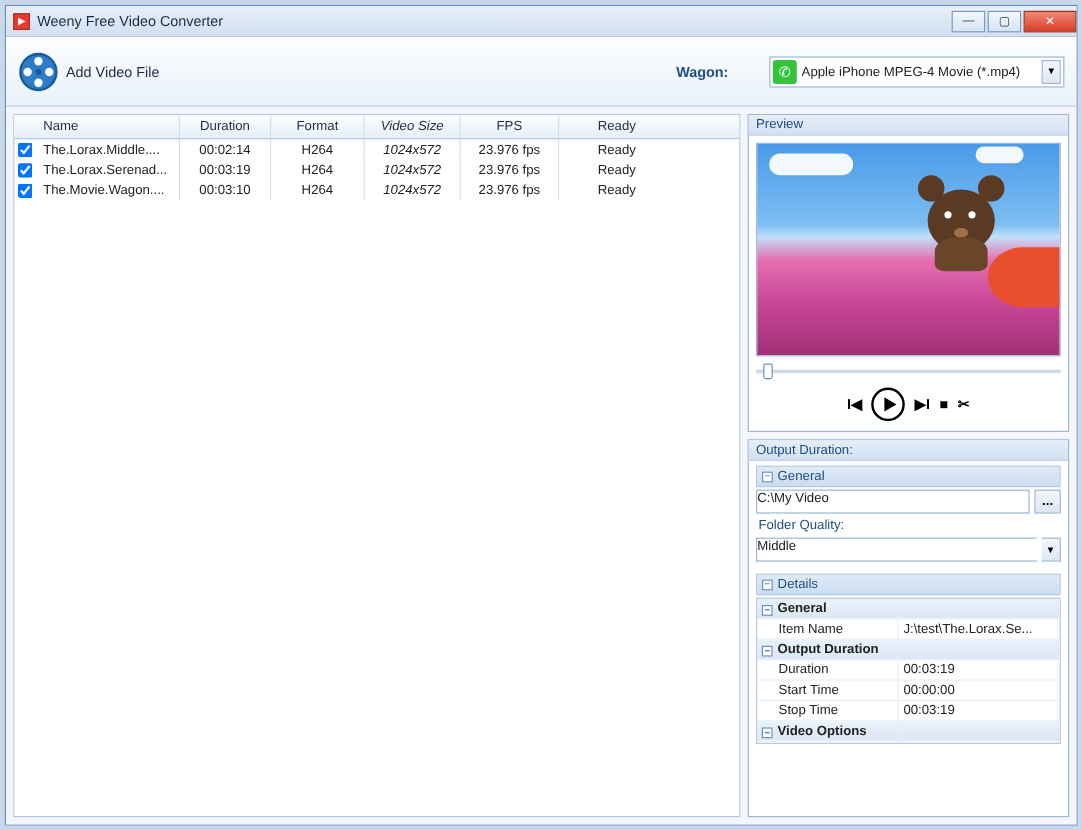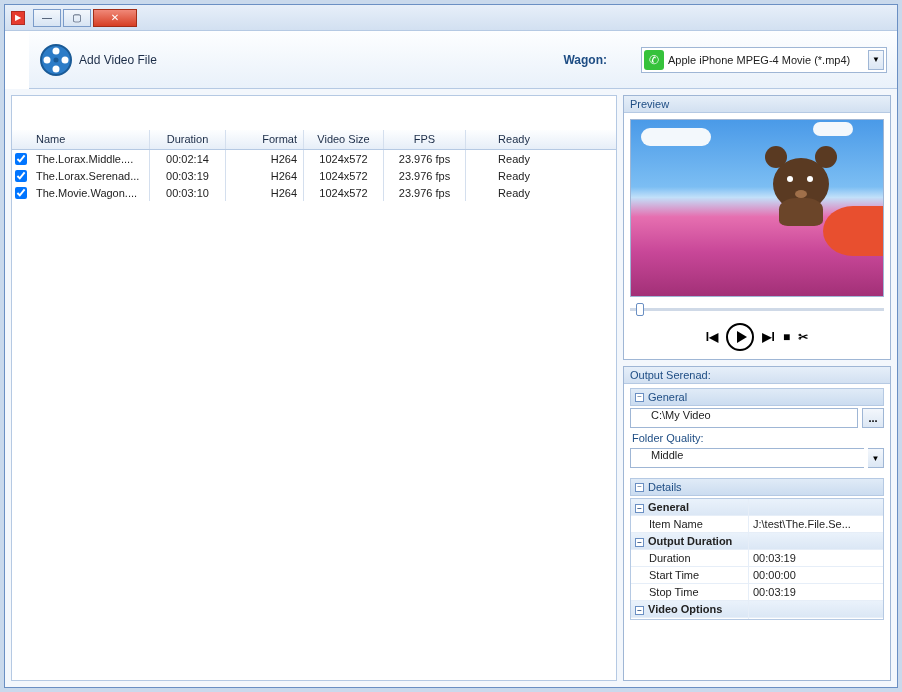--- a/index.html
+++ b/index.html
@@ -11,42 +11,42 @@
 .titlebar .app-icon { width: 14px; height: 14px; background: #e63b2e; border: 1px solid #b02c22; margin-right: 6px; display: flex; align-items: center; justify-content: center; color: #fff; font-size: 8px; }
 .titlebar .title { flex: 1; color: #1b2c47; font-size: 12px; }
 .win-btns { display: flex; gap: 0; }
 .win-btn { width: 28px; height: 18px; border: 1px solid #7a9bc9; background: linear-gradient(#f3f7fc,#d7e4f3); margin-left: 2px; display: flex; align-items: center; justify-content: center; color: #2b3a55; font-size: 10px; cursor: pointer; }
 .win-btn.close { background: linear-gradient(#f08878,#d63e23); border-color: #a12d17; color: #fff; width: 44px; }
 
 .menubar { height: 22px; background: linear-gradient(#f7fbff,#e6eff9); border-bottom: 1px solid #b5c9e3; display: flex; align-items: center; padding: 0 4px; }
 .menubar .mitem { padding: 3px 8px; color: #1b2c47; cursor: pointer; }
 .menubar .mitem u { text-decoration: underline; }
 
-.toolbar { height: 58px; background: linear-gradient(#fdfeff,#e9f1fa); border-bottom: 1px solid #b5c9e3; display: flex; align-items: center; padding: 0 10px; gap: 26px; margin-left: 24px; }
+.toolbar { height: 58px; background: linear-gradient(#fdfeff,#e9f1fa); border-bottom: 1px solid #b5c9e3; display: flex; align-items: center; padding: 0 10px; gap: 26px; }
 .tool-btn { display: flex; align-items: center; gap: 6px; cursor: pointer; }
 .tool-icon { width: 34px; height: 34px; }
 .tool-label { color: #1b2c47; font-size: 12px; }
 .spacer { flex: 1; }
 .output-label { color: #1e4d84; font-weight: bold; font-size: 12px; margin-right: 8px; }
 .output-select { display: flex; align-items: center; border: 1px solid #9fb6d5; background: #fff; height: 26px; width: 246px; padding: 0 2px; gap: 4px; }
 .output-select .phone-icon { width: 20px; height: 20px; background: #36c23b; border-radius: 3px; display: flex; align-items: center; justify-content: center; color: #fff; font-size: 12px; }
 .output-select .sel-text { flex: 1; color: #222; font-size: 11px; white-space: nowrap; overflow: hidden; }
 .output-select .dd { width: 16px; height: 20px; border: 1px solid #9fb6d5; background: linear-gradient(#f3f7fc,#dce7f4); display: flex; align-items: center; justify-content: center; font-size: 8px; cursor: pointer; }
 
 .body-area { flex: 1; display: flex; gap: 6px; padding: 6px; background: #f3f7fc; overflow: hidden; }
 
 .left-panel { flex: 1; display: flex; flex-direction: column; border: 1px solid #b5c9e3; background: #fff; }
-.table-header { display: flex; background: linear-gradient(#fdfeff,#e6eef8); border-bottom: 1px solid #b5c9e3; height: 20px; margin-top: 34px; }
+.table-header { display: flex; background: linear-gradient(#fdfeff,#e6eef8); border-bottom: 1px solid #b5c9e3; height: 20px; }
 .th, .td { border-right: 1px solid #d4dfee; padding: 3px 6px; overflow: hidden; white-space: nowrap; }
 .th { color: #1b2c47; }
 .col-chk { width: 18px; border-right: none; padding: 3px 3px; }
 .col-name { width: 120px; }
 .col-dur { width: 76px; text-align: center; }
-.col-fmt { width: 78px; text-align: right; }
-.col-size { width: 80px; text-align: center; }
+.col-fmt { width: 78px; text-align: center; }
+.col-size { width: 80px; text-align: center; font-style: italic; }
 .col-fps { width: 82px; text-align: center; }
 .col-status { width: 96px; text-align: center; border-right: none; }
 .table-body .row { display: flex; height: 17px; color: #222; }
 .table-body input[type=checkbox] { width: 12px; height: 12px; }
 
 .right-panel { width: 268px; display: flex; flex-direction: column; gap: 6px; }
 .panel-box { border: 1px solid #9fb6d5; background: #fff; display: flex; flex-direction: column; }
 .panel-title { background: linear-gradient(#e6eff9,#d2e0f1); border-bottom: 1px solid #b5c9e3; padding: 2px 6px; color: #1e4d84; font-size: 11px; height: 17px; }
 
 .preview-img { margin: 6px; height: 178px; border: 1px solid #9fb6d5; background: linear-gradient(#4a9ae8 0%, #7cbef3 38%, #c2e0f9 44%, #e66fb0 55%, #c84798 75%, #a23077 100%); position: relative; overflow: hidden; }
@@ -68,21 +68,21 @@
 .pc-btn { cursor: pointer; display: flex; align-items: center; justify-content: center; }
 .pc-play { width: 28px; height: 28px; border: 2px solid #000; border-radius: 50%; }
 .pc-play::after { content: ''; border-left: 10px solid #000; border-top: 6px solid transparent; border-bottom: 6px solid transparent; margin-left: 3px; }
 .pc-small { font-size: 12px; color: #000; font-weight: bold; }
 
 .settings-body { padding: 4px 6px; display: flex; flex-direction: column; gap: 2px; overflow: hidden; flex: 1; }
 .section-hdr { background: linear-gradient(#e0ebf7,#cbdcf0); border: 1px solid #b5c9e3; padding: 2px 4px; color: #1e4d84; display: flex; align-items: center; gap: 4px; }
 .section-hdr .toggle { width: 9px; height: 9px; border: 1px solid #6a8fc3; background: #fff; display: flex; align-items: center; justify-content: center; font-size: 8px; line-height: 1; color: #3a5a8a; cursor: pointer; }
 .field-label { color: #1e4d84; padding: 2px 2px; }
 .field-row { display: flex; align-items: center; gap: 4px; }
-.field-input { flex: 1; border: 1px solid #9fb6d5; background: #fff; height: 20px; padding: 0 20px; color: #222; }
+.field-input { flex: 1; border: 1px solid #9fb6d5; background: #fff; height: 20px; padding: 0 0; color: #222; }
 .browse-btn { width: 22px; height: 20px; border: 1px solid #9fb6d5; background: linear-gradient(#f3f7fc,#dce7f4); cursor: pointer; display: flex; align-items: center; justify-content: center; font-weight: bold; }
 .dd-btn { width: 16px; height: 20px; border: 1px solid #9fb6d5; border-left: none; background: linear-gradient(#f3f7fc,#dce7f4); display: flex; align-items: center; justify-content: center; font-size: 8px; cursor: pointer; }
 
 .details-table { border: 1px solid #b5c9e3; }
 .details-scroll { max-height: 120px; overflow-y: scroll; }
 .details-scroll::-webkit-scrollbar { width: 16px; }
 .details-scroll::-webkit-scrollbar-track { background: #e6eef8; border-left: 1px solid #b5c9e3; }
 .details-scroll::-webkit-scrollbar-thumb { background: linear-gradient(#dce7f4,#c2d4ea); border: 1px solid #9fb6d5; }
 .det-row { display: flex; border-bottom: 1px solid #e6eef8; }
 .det-row.group { background: linear-gradient(#eaf2fb,#dbe7f5); font-weight: bold; color: #1e4d84; }
@@ -91,20 +91,21 @@
 .det-row.group .det-key { padding-left: 2px; display: flex; align-items: center; }
 .det-val { flex: 1; padding: 2px 4px; color: #222; }
 </style>
 </head>
 <body>
 
 <div class="window">
 
   <div class="titlebar">
     <div class="app-icon">▶</div>
+    <div class="title">Weeny Free Video Converter</div>
     <div class="win-btns">
       <div class="win-btn">—</div>
       <div class="win-btn">▢</div>
       <div class="win-btn close">✕</div>
     </div>
   </div>
 
 
   <div class="toolbar">
     <div class="tool-btn">
@@ -194,21 +195,21 @@
         <div class="play-controls">
           <div class="pc-btn pc-small">I◀</div>
           <div class="pc-btn pc-play"></div>
           <div class="pc-btn pc-small">▶I</div>
           <div class="pc-btn pc-small">■</div>
           <div class="pc-btn pc-small">✂</div>
         </div>
       </div>
 
       <div class="panel-box" style="flex:1">
-        <div class="panel-title">Output Serenad:</div>
+        <div class="panel-title">Output Duration:</div>
         <div class="settings-body">
           <div class="section-hdr">
             <div class="toggle">−</div>
             <span>General</span>
           </div>
           <div class="field-row">
             <div class="field-input">C:\My Video</div>
             <div class="browse-btn">...</div>
           </div>
           <div class="field-label">Folder Quality:</div>
@@ -226,21 +227,21 @@
             <div class="details-scroll">
               <div class="det-row group">
                 <div class="det-key">
                     <div class="toggle">−</div>
                     <span>General</span>
                   </div>
                   <div class="det-val"></div>
               </div>
               <div class="det-row">
                 <div class="det-key">Item Name</div>
-                <div class="det-val">J:\test\The.File.Se...</div>
+                <div class="det-val">J:\test\The.Lorax.Se...</div>
               </div>
               <div class="det-row group">
                 <div class="det-key">
                     <div class="toggle">−</div>
                     <span>Output Duration</span>
                   </div>
                   <div class="det-val"></div>
               </div>
               <div class="det-row">
                 <div class="det-key">Duration</div>

